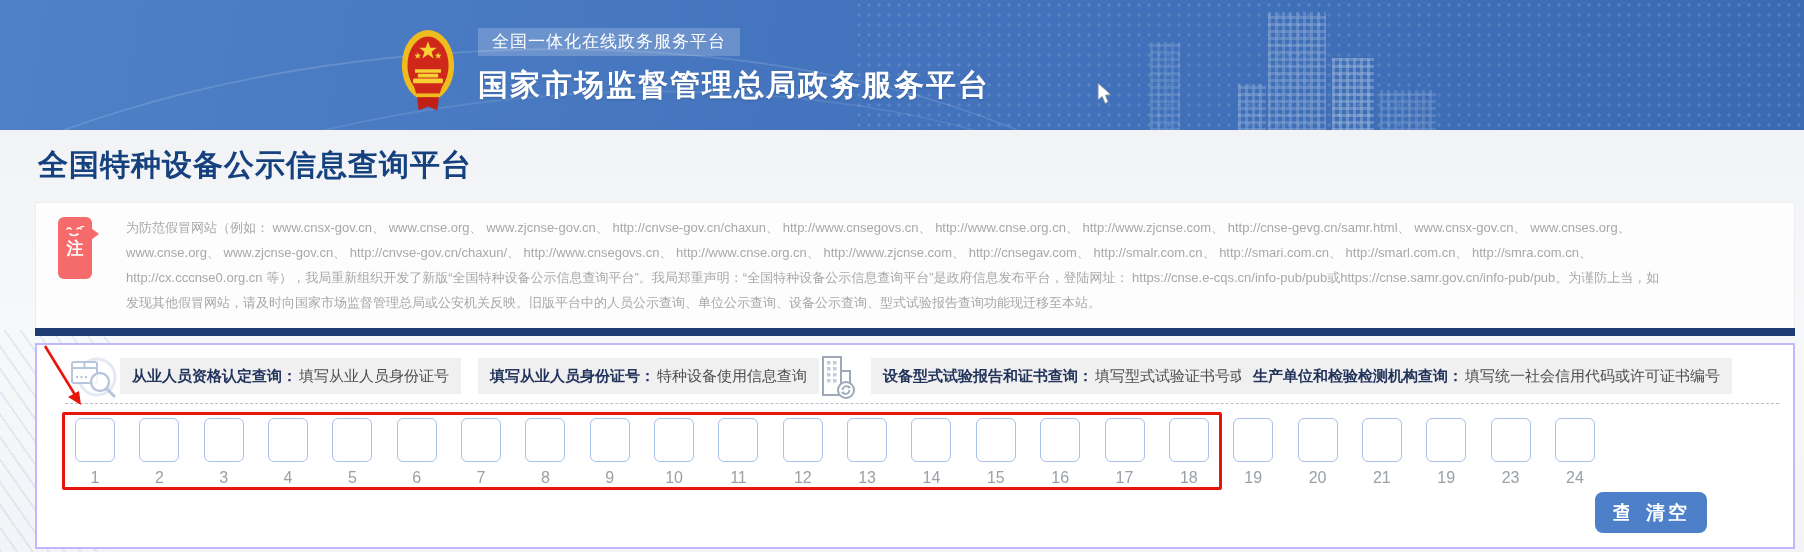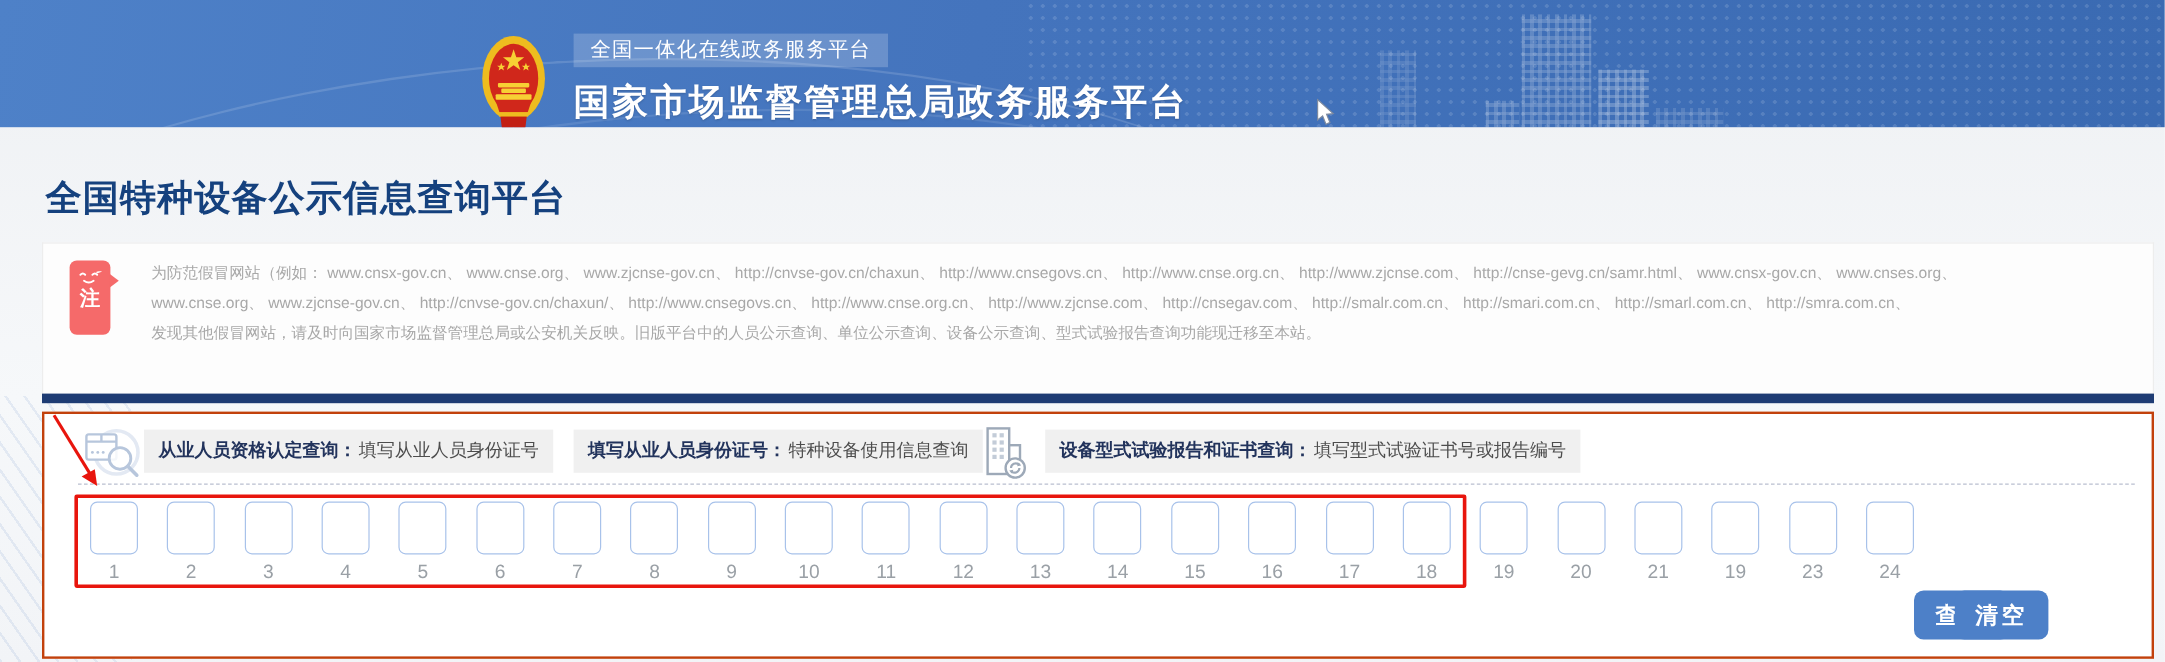--- a/index.html
+++ b/index.html
@@ -4,21 +4,21 @@
 <style>
   * { margin:0; padding:0; box-sizing:border-box; }
   html,body { width:1804px; height:552px; overflow:hidden; }
   body {
     position:relative;
     font-family:"Liberation Sans","DejaVu Sans",sans-serif;
     background:linear-gradient(180deg,#eef0f3 0%,#f6f8fa 60%,#f2f4f7 100%);
   }
   
   .header {
-    position:absolute; left:0; top:0; width:1804px; height:106px;
+    position:absolute; left:0; top:0; width:1804px; height:130px;
     background:linear-gradient(100deg,#4e81c8 0%,#4474bd 45%,#3a6ab2 100%);
     overflow:hidden;
   }
   .wave { position:absolute; border-radius:50%; border-top:2px solid rgba(255,255,255,.14); }
   .wave.w1 { width:1500px; height:700px; left:-260px; top:50px; transform:rotate(-3deg); }
   .wave.w2 { width:1400px; height:650px; left:-140px; top:95px; transform:rotate(-5deg); border-top-color:rgba(255,255,255,.10); }
   .dots {
     position:absolute; right:0; top:0; width:950px; height:138px;
     background:radial-gradient(rgba(255,255,255,.13) 1.5px, transparent 1.7px);
     background-size:10px 10px;
@@ -70,21 +70,21 @@
   }
   .badge-face { display:block; margin:9px auto 0; }
   .badge-char { display:block; font-size:17px; font-weight:bold; line-height:22px; }
   .notice-text { position:absolute; left:90px; top:12px; width:1650px; color:#a8a8a8; font-size:13px; }
   .notice-line { line-height:25px; white-space:nowrap; overflow:hidden; }
   
   .navy-bar { position:absolute; left:35px; top:328px; width:1760px; height:8px; background:#1e3c74; }
   
   .panel {
     position:absolute; left:35px; top:343px; width:1760px; height:206px;
-    background:#fff; border:2px solid #c2410c;
+    background:#fff; border:2px solid #c4b5fd;
   }
   .hint-icon { position:absolute; }
   .hint {
     position:absolute; top:13px; height:36px; line-height:36px; background:#f0f0f0;
     padding:0 12px; font-size:15px; white-space:nowrap;
   }
   .hint b { color:#22335c; margin-right:2px; }
   .hint span { color:#4d4d4d; }
   .hint.h1 { left:83px; }
   .hint.h2 { left:441px; }
@@ -163,20 +163,21 @@
       <path d="M2 3 Q4 1 6 3" stroke="#fff" stroke-width="1.6" fill="none" stroke-linecap="round"></path>
       <path d="M12 3 Q14 1 16 3" stroke="#fff" stroke-width="1.6" fill="none" stroke-linecap="round"></path>
       <path d="M5 8 Q9 11 13 8" stroke="#fff" stroke-width="1.6" fill="none" stroke-linecap="round"></path>
       <path d="M16 1 L19 0" stroke="#fff" stroke-width="1.4" stroke-linecap="round"></path>
     </svg>
     <span class="badge-char">注</span>
   </div>
   <div class="notice-text">
     <div class="notice-line">为防范假冒网站（例如： www.cnsx-gov.cn、 www.cnse.org、 www.zjcnse-gov.cn、 http://cnvse-gov.cn/chaxun、 http://www.cnsegovs.cn、 http://www.cnse.org.cn、 http://www.zjcnse.com、 http://cnse-gevg.cn/samr.html、 www.cnsx-gov.cn、 www.cnses.org、</div>
     <div class="notice-line">www.cnse.org、 www.zjcnse-gov.cn、 http://cnvse-gov.cn/chaxun/、 http://www.cnsegovs.cn、 http://www.cnse.org.cn、 http://www.zjcnse.com、 http://cnsegav.com、 http://smalr.com.cn、 http://smari.com.cn、 http://smarl.com.cn、 http://smra.com.cn、</div>
+    <div class="notice-line"> http://cx.cccnse0.org.cn 等），我局重新组织开发了新版“全国特种设备公示信息查询平台”。我局郑重声明：“全国特种设备公示信息查询平台”是政府信息发布平台，登陆网址： https://cnse.e-cqs.cn/info-pub/pub或https://cnse.samr.gov.cn/info-pub/pub。为谨防上当，如</div>
     <div class="notice-line">发现其他假冒网站，请及时向国家市场监督管理总局或公安机关反映。旧版平台中的人员公示查询、单位公示查询、设备公示查询、型式试验报告查询功能现迁移至本站。</div>
   </div>
 </div>
 
 <div class="navy-bar"></div>
 
 <div class="panel">
 
   <svg class="hint-icon icon-left" width="52" height="46" viewBox="0 0 52 46">
     <circle cx="30" cy="24" r="18" stroke="#e3e9f3" stroke-width="3" fill="none"></circle>
@@ -210,20 +211,23 @@
     <circle cx="37" cy="37" r="8" stroke="#9da9b8" stroke-width="2" fill="#fff"></circle>
     <path d="M33.5 37 A4 4 0 0 1 40 34" stroke="#9da9b8" stroke-width="1.8" fill="none"></path>
     <path d="M40.5 37 A4 4 0 0 1 34 40" stroke="#9da9b8" stroke-width="1.8" fill="none"></path>
     <polygon points="40,32.5 42,35 38.5,35.5" fill="#9da9b8"></polygon>
     <polygon points="34,41.5 32,39 35.5,38.5" fill="#9da9b8"></polygon>
   </svg>
 
   <div class="hint h3">
     <b>设备型式试验报告和证书查询：</b><span>填写型式试验证书号或报告编号</span>
   </div>
+  <div class="hint h4">
+    <b>生产单位和检验检测机构查询：</b><span>填写统一社会信用代码或许可证书编号</span>
+  </div>
 
   <div class="dash-line"></div>
 
   <div class="box-row">
       <div class="cell">
         <div class="char-box"></div>
         <div class="char-num">1</div>
       </div>
       <div class="cell">
         <div class="char-box"></div>

